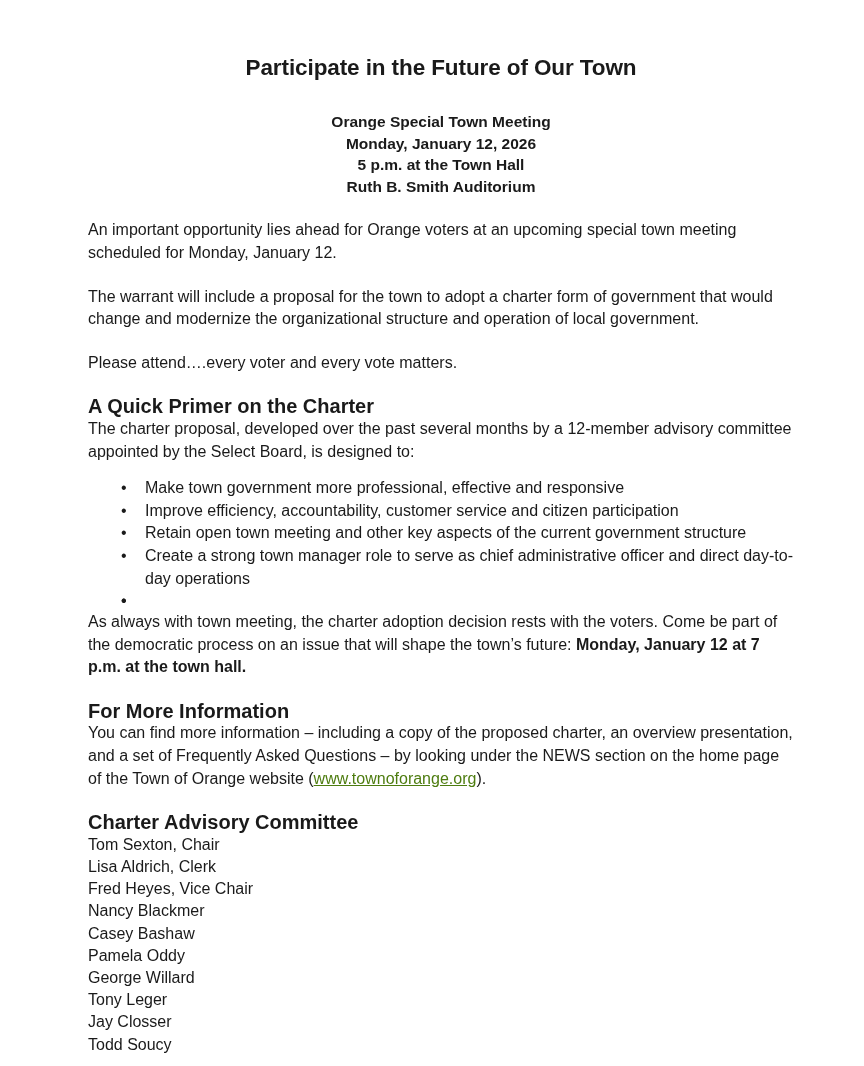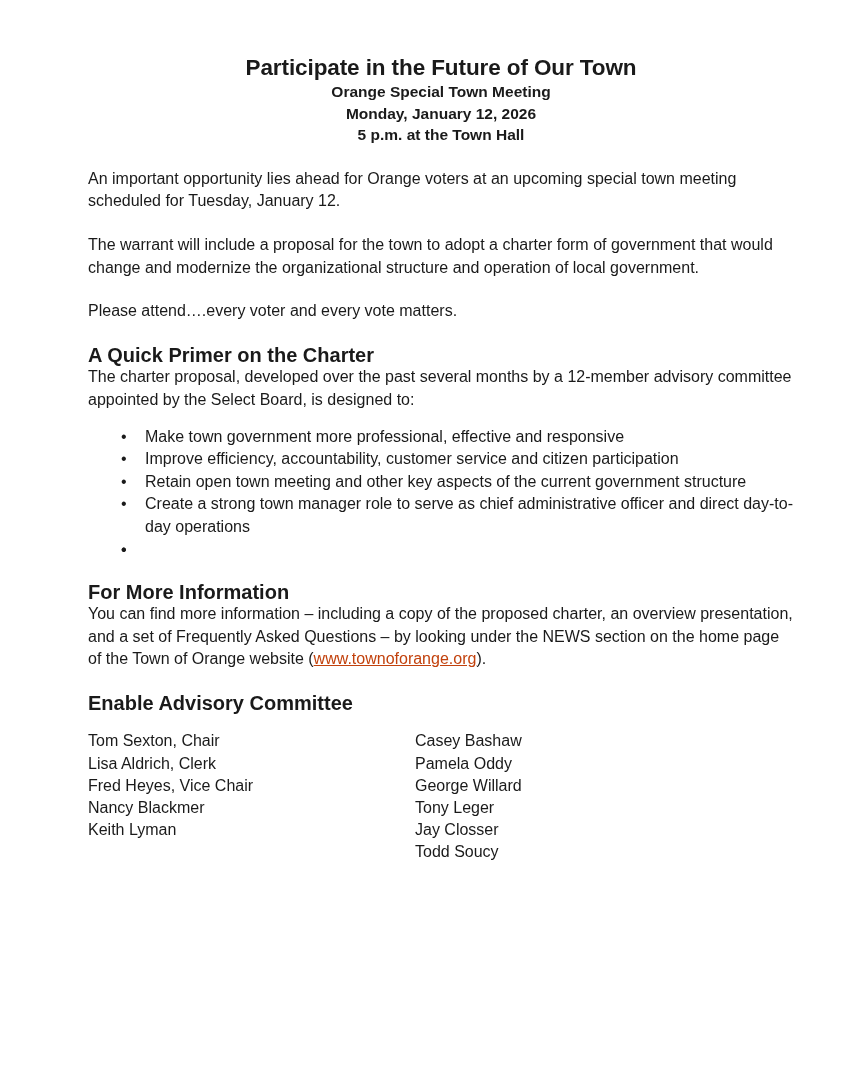--- a/index.html
+++ b/index.html
@@ -38,20 +38,21 @@
     font-weight: bold;
     letter-spacing: -0.1px;
     margin: 0;
     padding-top: 54px;
     line-height: 1.2;
   }
 
   
   .meeting-header {
     text-align: center;
+    margin-top: 30px;
     font-size: 15.5px;
     font-weight: bold;
     line-height: 21.6px;
   }
   .meeting-header div { white-space: nowrap; }
 
   
   p.body {
     font-size: 16px;
     line-height: 22.6px;
@@ -85,28 +86,29 @@
   ul.bullets li .dot {
     position: absolute;
     left: 33px;
     top: 0;
     font-size: 16px;
     line-height: 22.6px;
   }
 
   
   a.weblink {
-    color: #c2410c;
+    color: #4d7c0f;
     text-decoration: underline;
   }
 
   
   .roster {
     display: flex;
-    margin-top: 16px;
+    margin-top: 0;
+    flex-direction: column;
   }
   .roster-col {
     font-size: 16px;
     line-height: 22.2px;
   }
   .roster-col.left { width: 327px; }
   .roster-col .name { white-space: nowrap; }
 
   b, strong { font-weight: bold; }
 </style>
@@ -115,25 +117,26 @@
 
 <div class="page">
   <div class="content">
 
     <h1 class="doc-title">Participate in the Future of Our Town</h1>
 
     <div class="meeting-header">
       <div>Orange Special Town Meeting</div>
       <div>Monday, January 12, 2026</div>
       <div>5 p.m. at the Town Hall</div>
+      <div>Ruth B. Smith Auditorium</div>
     </div>
 
     <div class="gap-lg"></div>
 
-    <p class="body">An important opportunity lies ahead for Orange voters at an upcoming special town meeting scheduled for Tuesday, January 12.</p>
+    <p class="body">An important opportunity lies ahead for Orange voters at an upcoming special town meeting scheduled for Monday, January 12.</p>
     <div class="gap-md"></div>
 
     <p class="body">The warrant will include a proposal for the town to adopt a charter form of government that would change and modernize the organizational structure and operation of local government.</p>
     <div class="gap-md"></div>
 
     <p class="body">Please attend….every voter and every vote matters.</p>
     <div class="gap-md"></div>
 
     <h3 class="section-head">A Quick Primer on the Charter</h3>
     <p class="body">The charter proposal, developed over the past several months by a 12-member advisory committee appointed by the Select Board, is designed to:</p>
@@ -160,37 +163,37 @@
       <li>
         <span class="dot">•</span>
       </li>
       <li>
         <span class="dot">•</span>
       </li>
     </ul>
 
     <div class="gap-md"></div>
 
+    <p class="body"><span>As always with town meeting, the charter adoption decision rests with the voters. Come be part of the democratic process on an issue that will shape the town’s future: </span><b>Monday, January 12 at 7 p.m. at the town hall.</b></p>
 
     <div class="gap-md"></div>
 
     <h3 class="section-head">For More Information</h3>
     <p class="body"><span>You can find more information – including a copy of the proposed charter, an overview presentation, and a set of Frequently Asked Questions – by looking under the NEWS section on the home page of the Town of Orange website (</span><a class="weblink" href="#">www.townoforange.org</a><span>).</span></p>
 
     <div class="gap-md"></div>
 
-    <h3 class="section-head">Enable Advisory Committee</h3>
+    <h3 class="section-head">Charter Advisory Committee</h3>
 
     <div class="roster">
       <div class="roster-col left">
         <div class="name">Tom Sexton, Chair</div>
         <div class="name">Lisa Aldrich, Clerk</div>
         <div class="name">Fred Heyes, Vice Chair</div>
         <div class="name">Nancy Blackmer</div>
-        <div class="name">Keith Lyman</div>
       </div>
       <div class="roster-col right">
         <div class="name">Casey Bashaw</div>
         <div class="name">Pamela Oddy</div>
         <div class="name">George Willard</div>
         <div class="name">Tony Leger</div>
         <div class="name">Jay Closser</div>
         <div class="name">Todd Soucy</div>
       </div>
     </div>

